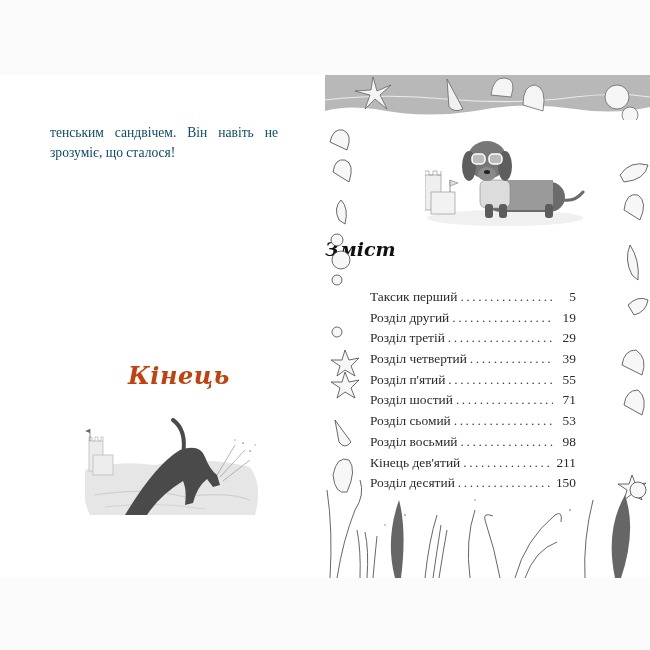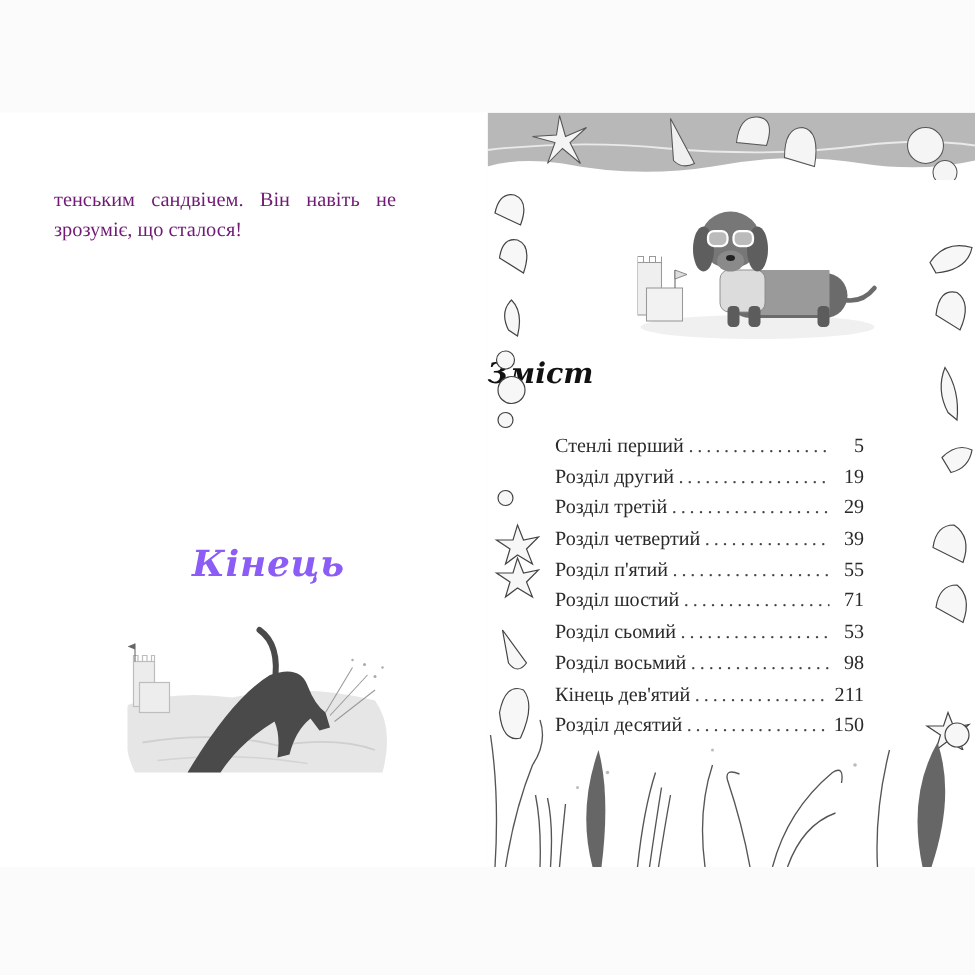--- a/index.html
+++ b/index.html
@@ -9,30 +9,30 @@
     font-family: "DejaVu Serif", "Liberation Serif", serif;
     color: #2b2b2b;
   }
   .spread { position: absolute; left: 0; top: 75px; width: 650px; height: 503px; }
   .page { position: absolute; top: 0; height: 503px; background: #ffffff; overflow: hidden; }
   .page-left { left: 0; width: 325px; }
   .page-right { left: 325px; width: 325px; }
 
   
   .body-text {
-    position: absolute; left: 36px; top: 48px; width: 228px;
+    position: absolute; left: 50px; top: 48px; width: 228px;
     font-family: "Liberation Serif", serif; font-size: 13.6px; line-height: 19.7px;
-    text-align: justify; color: #701a75;
+    text-align: justify; color: #0c4a6e;
   }
   .body-text p { margin: 0; }
   .body-text p.indent { text-indent: 16px; }
   .the-end {
     position: absolute; left: 128px; top: 286px;
     font-family: "DejaVu Serif", serif; font-style: italic; font-weight: bold;
-    font-size: 24px; color: #8b5cf6; letter-spacing: 0.5px;
+    font-size: 24px; color: #c2410c; letter-spacing: 0.5px;
   }
   .dog-dig-illus { position: absolute; left: 85px; top: 340px; width: 180px; height: 105px; }
 
   
   .beach-header { position: absolute; left: 0; top: 0; width: 325px; height: 45px; }
   .dog-illus { position: absolute; left: 100px; top: 55px; width: 160px; height: 100px; }
   .toc-title {
     position: absolute; left: 0; width: 325px; top: 163px; text-align: left;
     font-family: "DejaVu Serif", serif; font-style: italic; font-weight: bold;
     font-size: 19px; color: #111;
@@ -133,21 +133,21 @@
       <ellipse cx="62" cy="42" rx="3" ry="2" fill="#222"></ellipse>
 
       <rect x="47" y="24" width="13" height="10" rx="4" fill="#bbb" stroke="#fff" stroke-width="1.5"></rect>
       <rect x="64" y="24" width="13" height="10" rx="4" fill="#bbb" stroke="#fff" stroke-width="1.5"></rect>
     </svg>
 
     <div class="toc-title">Зміст</div>
 
     <div class="toc">
       <div class="toc-row">
-        <span class="toc-label">Стенлі перший</span>
+        <span class="toc-label">Таксик перший</span>
         <span class="toc-dots">...................................</span>
         <span class="toc-page">5</span>
       </div>
       <div class="toc-row">
         <span class="toc-label">Розділ другий</span>
         <span class="toc-dots">...................................</span>
         <span class="toc-page">19</span>
       </div>
       <div class="toc-row">
         <span class="toc-label">Розділ третій</span>

